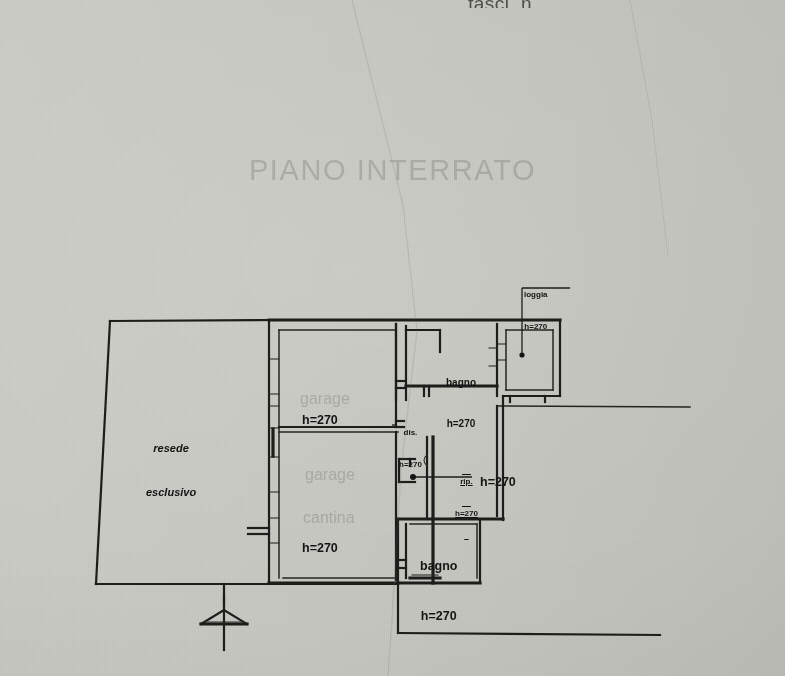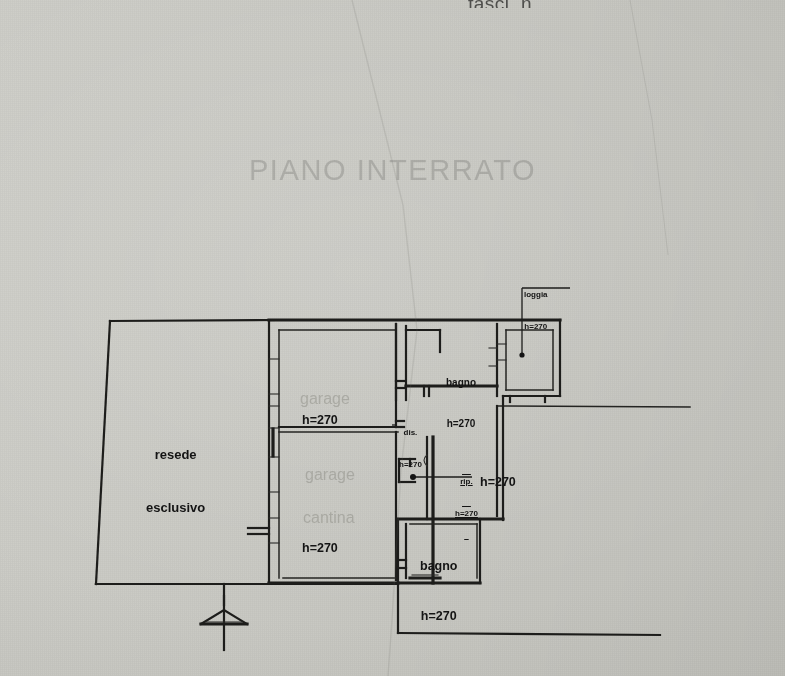--- a/index.html
+++ b/index.html
@@ -85,21 +85,21 @@
   .room-label {
     position: absolute;
     color: #141414;
     white-space: pre;
     line-height: 1.35;
     text-align: center;
   }
   .room-label .nm { display: block; }
   .room-label .ht { display: block; }
 
-  .sz-lg   { font-size: 13px; }
+  .sz-lg   { font-size: 11px; font-style: italic; }
   .sz-md   { font-size: 12.5px; }
   .sz-sm   { font-size: 10px; }
   .sz-xs   { font-size: 8px; }
   .bold    { font-weight: 700; }
 
   
   .ghost-word {
     position: absolute;
     color: rgba(110,110,103,0.34);
     white-space: pre;

